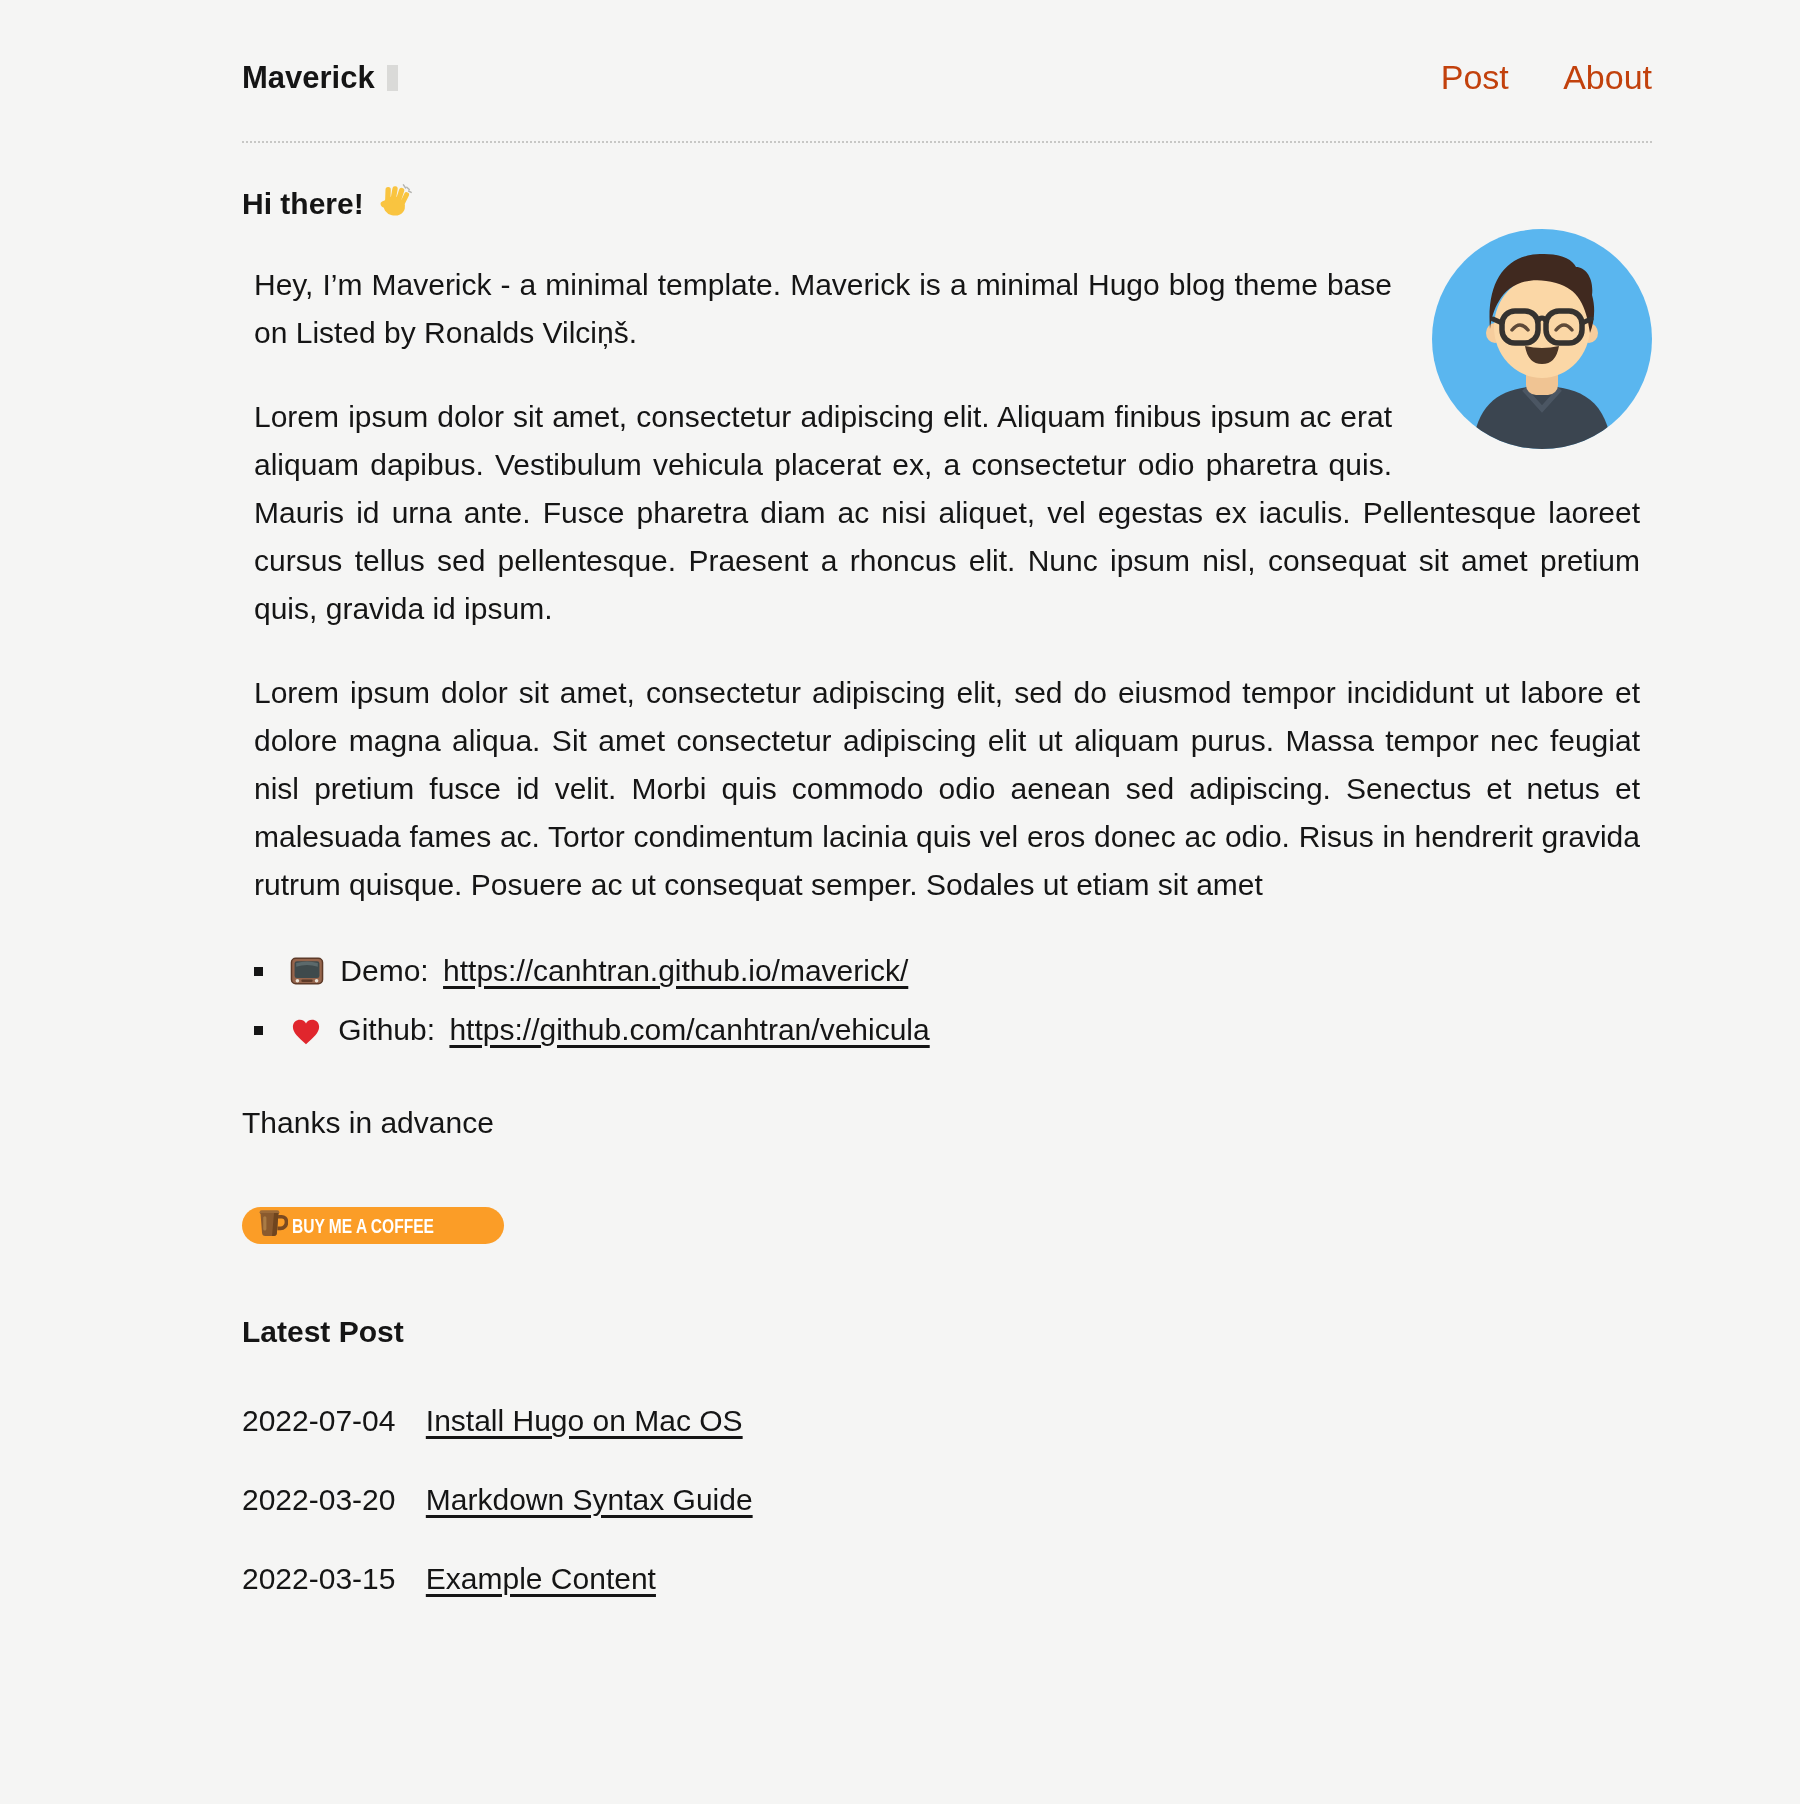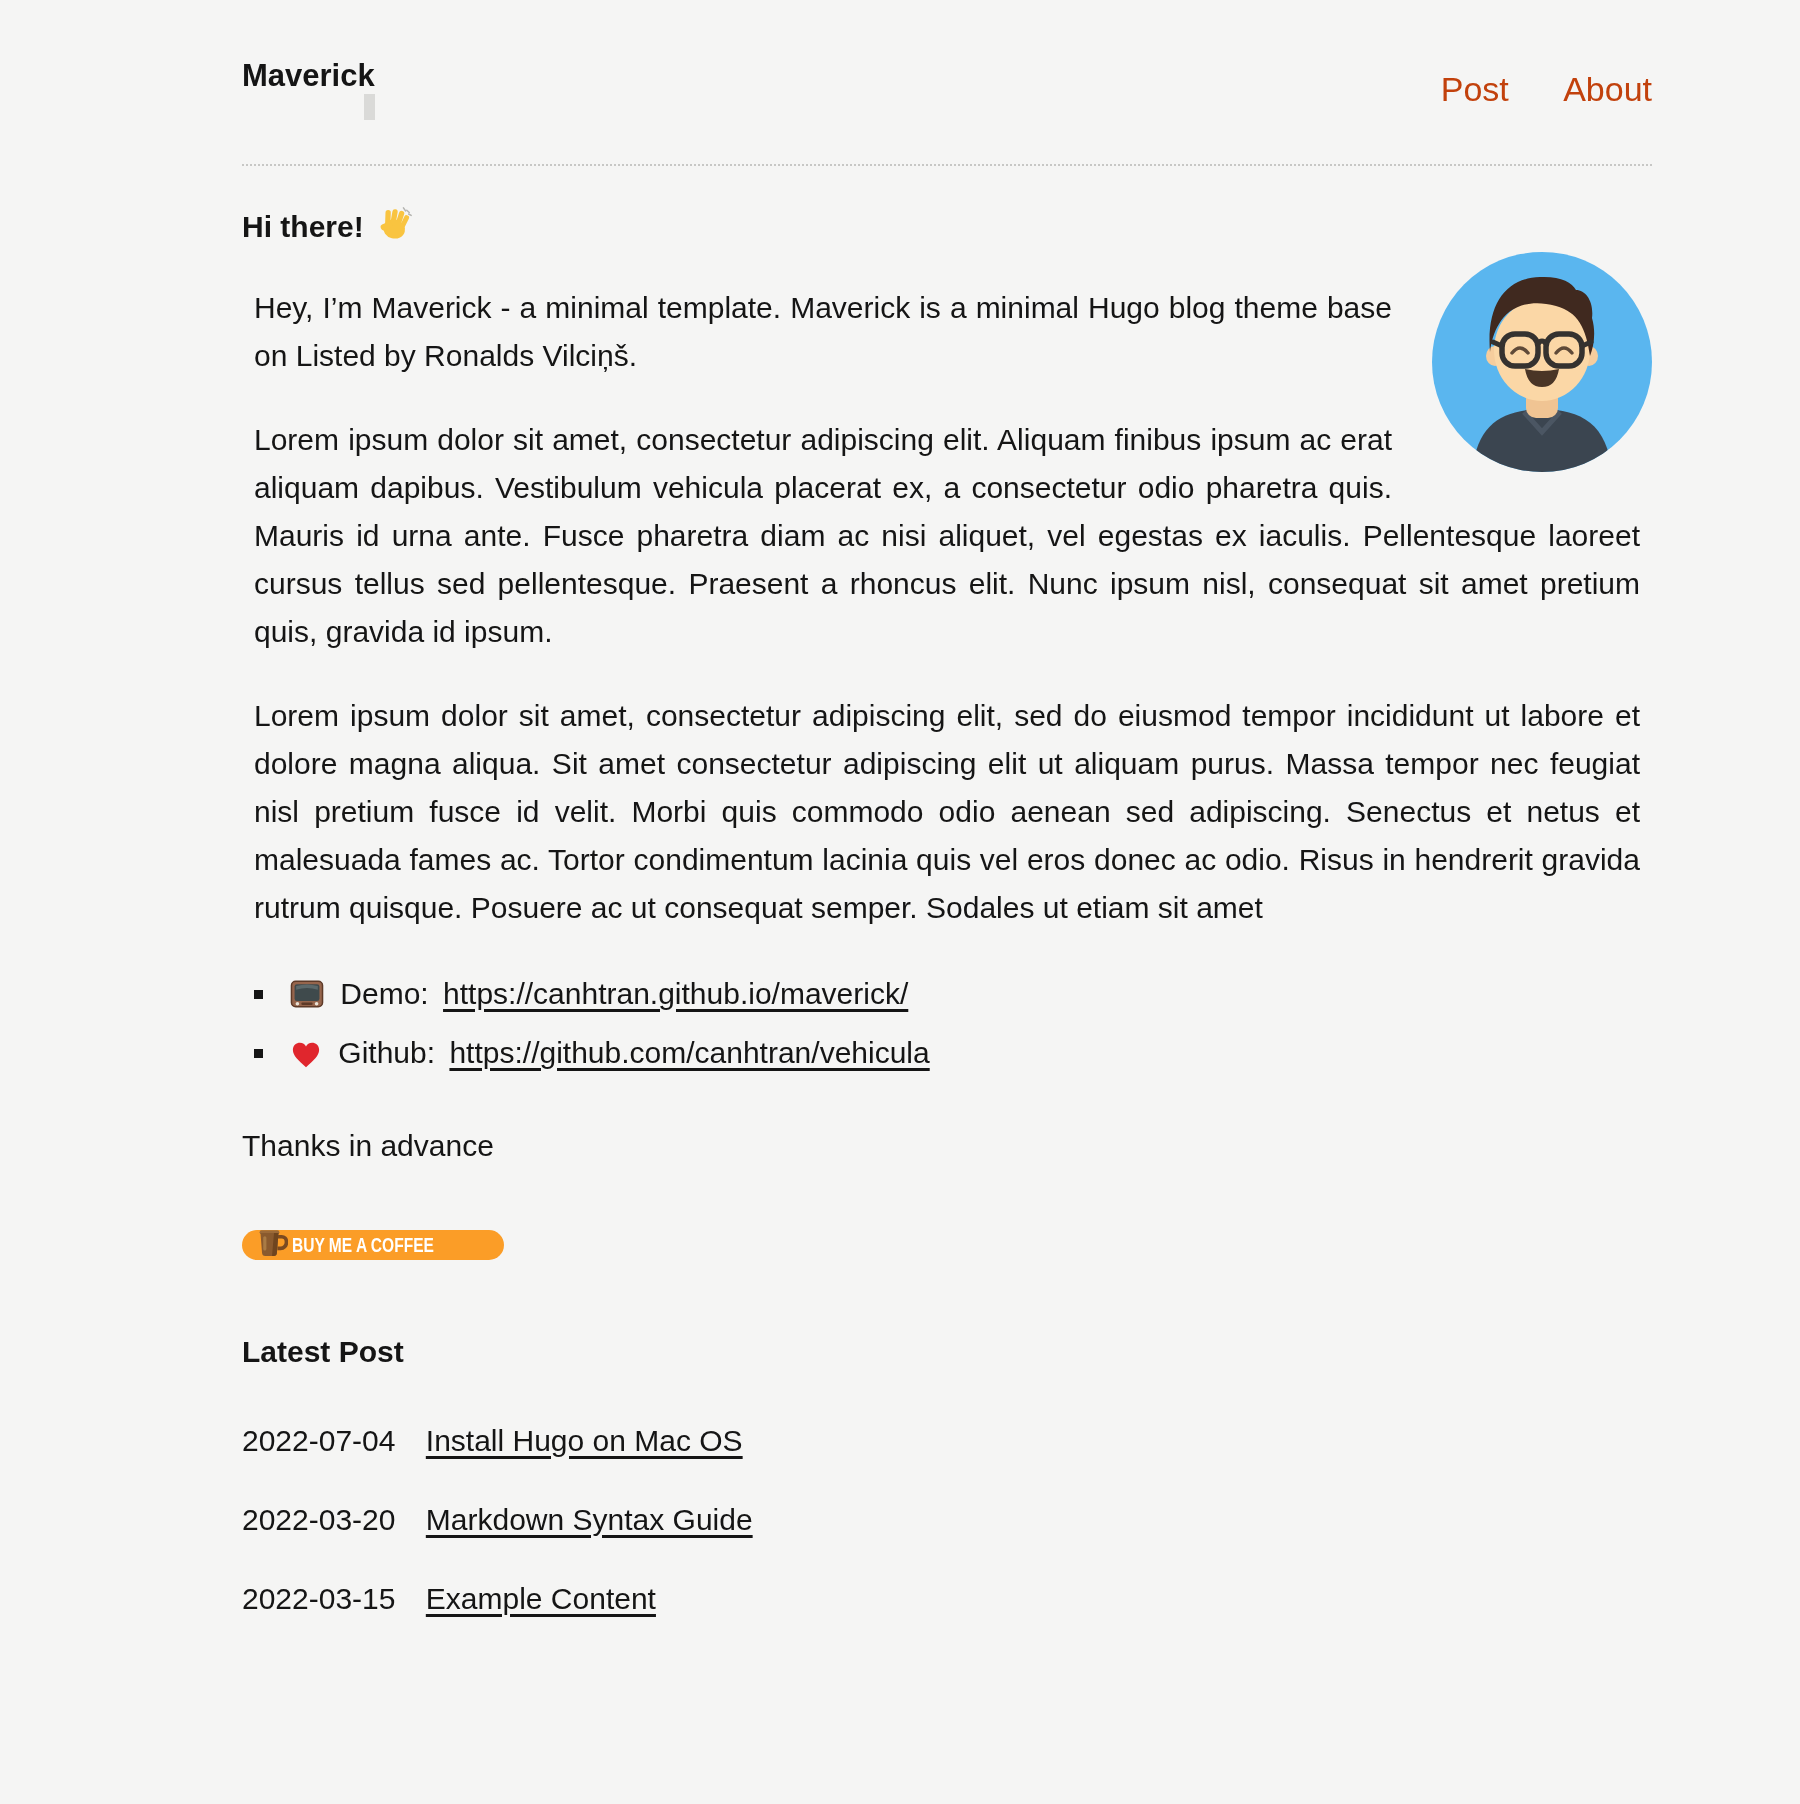--- a/index.html
+++ b/index.html
@@ -9,21 +9,21 @@
     background:#f5f5f4;color:#151515;
     font-family:"Liberation Sans","DejaVu Sans",sans-serif;
     font-size:30px;
   }
   .container{width:1410px;margin:0 0 0 242px;}
   
   header{
     display:flex;justify-content:space-between;align-items:center;
     padding:58px 0 44px;border-bottom:2px dotted #c7c7c5;
   }
-  .site-title{font-size:31px;font-weight:700;display:flex;align-items:flex-end;flex-direction:column;}
+  .site-title{font-size:31px;font-weight:700;display:flex;align-items:center;}
   .cursor-block{display:inline-block;width:11px;height:26px;background:#dadad8;margin-left:12px;}
   nav a{color:#c2410c;text-decoration:none;font-size:34px;margin-left:46px;}
   
   h2{font-size:30px;font-weight:700;margin:40px 0 0;height:42px;display:flex;align-items:center;gap:10px;text-align:center;}
   h2.latest{margin:64px 0 44px;}
   
   .avatar{float:right;width:220px;height:220px;margin:4px 0 0 40px;}
   .avatar svg{display:block;width:220px;height:220px;}
   
   p.body-text{line-height:48px;margin:36px 12px;text-align:justify;}
@@ -31,21 +31,21 @@
   
   a.lnk{color:#151515;text-decoration:underline;text-decoration-thickness:2.5px;text-underline-offset:5px;}
   
   ul.resources{list-style:none;margin:36px 0;padding:0 0 0 12px;}
   ul.resources li{line-height:52px;position:relative;padding-left:36px;}
   ul.resources li::before{content:"";position:absolute;left:0;top:22px;width:9px;height:9px;background:#151515;}
   .inline-icon{display:inline-block;vertical-align:-7px;margin-right:8px;}
   .res-label{margin-right:6px;}
   
   .bmc{
-    display:inline-flex;align-items:center;height:30px;border-radius:23px;
+    display:inline-flex;align-items:center;height:37px;border-radius:23px;
     padding:0 20px 0 10px;background:#fb9d27;color:#ffffff;text-decoration:none;
     margin-top:32px;
   }
   .bmc .mug{display:block;margin-right:4px;}
   .bmc .bmc-text{
     display:inline-block;font-weight:700;font-size:21px;letter-spacing:0px;
     transform:scaleX(0.74);transform-origin:left center;white-space:nowrap;
   }
   
   .post-row{font-size:30px;line-height:48px;margin-bottom:31px;}

